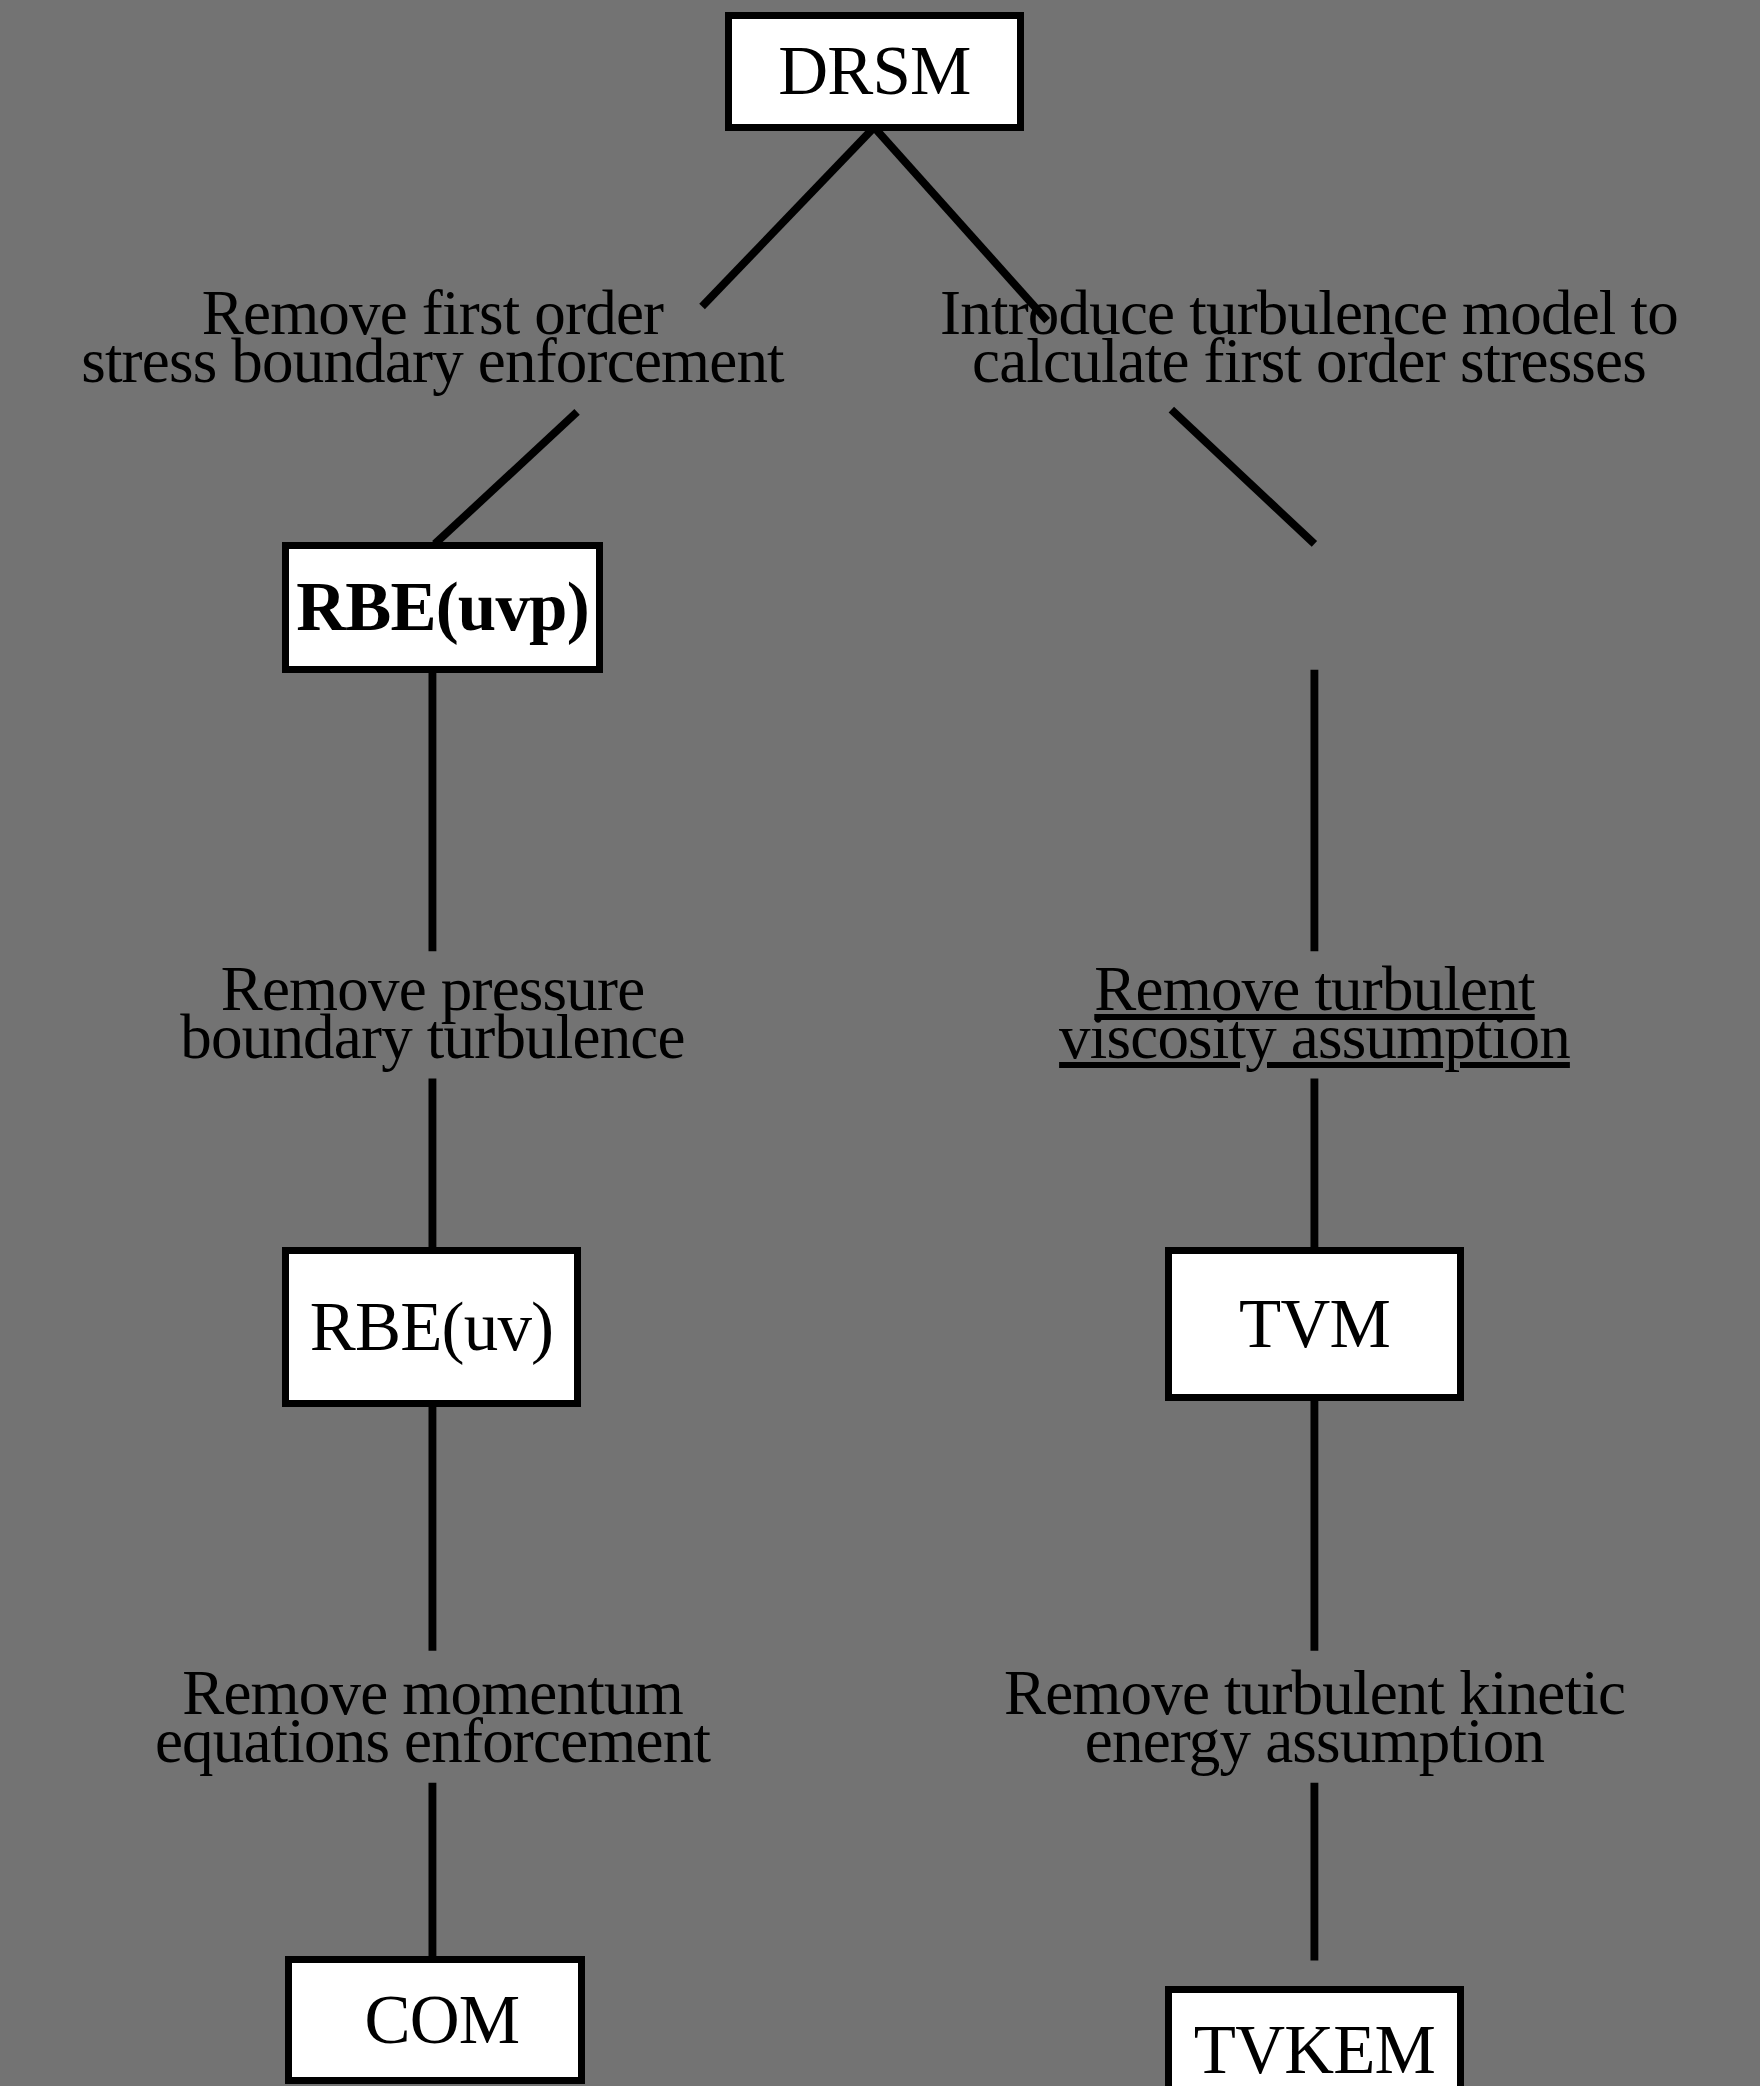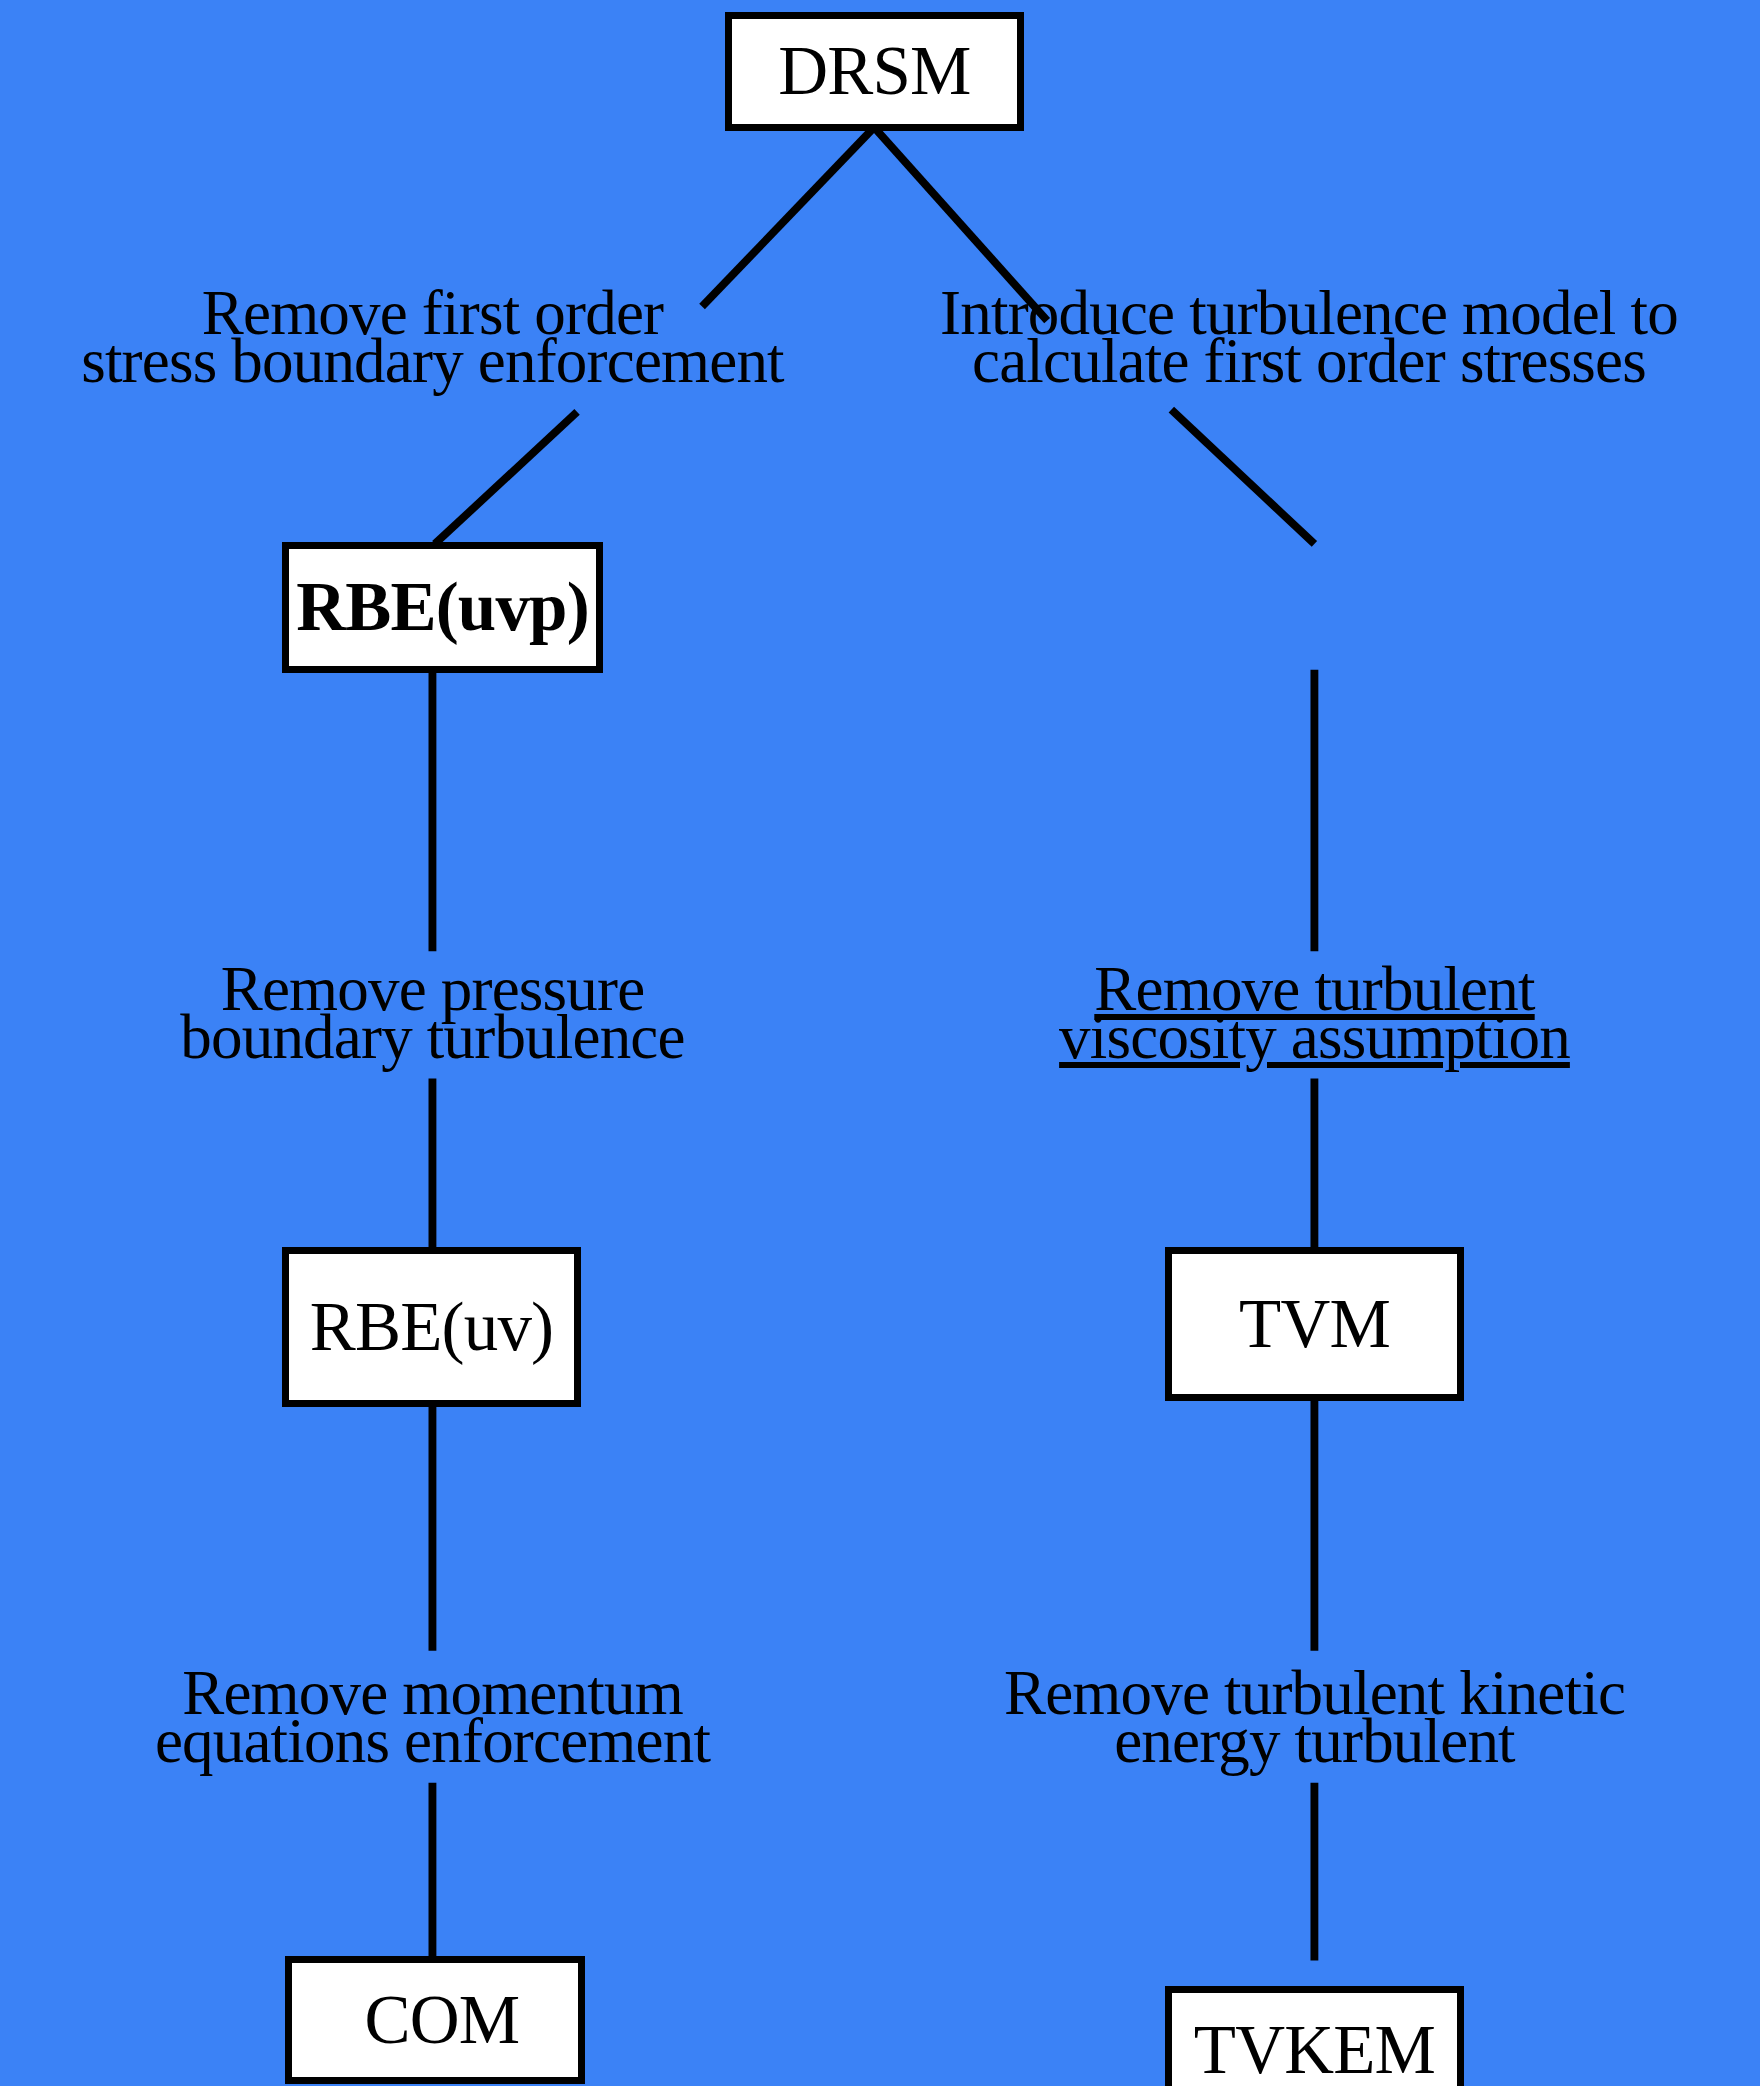--- a/index.html
+++ b/index.html
@@ -1,20 +1,20 @@
 <!DOCTYPE html>
 <html style="font-size:12.6px"><head>
 <meta charset="utf-8">
 <style>
   html, body { margin: 0; padding: 0; background: #ffffff; }
   .canvas {
     position: relative;
     width: 1761px;
     height: 2087px;
-    background: #3b82f6;
+    background: #737373;
     color: #000000;
     font-family: "Liberation Serif", serif;
     overflow: hidden;
   }
   svg.edges {
     position: absolute;
     left: 0; top: 0;
     width: 1761px; height: 2087px;
   }
   svg.edges line {
@@ -111,17 +111,17 @@
   <div class="elabel" id="elabel-2r">
     <div class="ln">Remove turbulent</div>
     <div class="ln">viscosity assumption</div>
   </div>
   <div class="elabel" id="elabel-3l">
     <div class="ln">Remove momentum</div>
     <div class="ln">equations enforcement</div>
   </div>
   <div class="elabel" id="elabel-3r">
     <div class="ln">Remove turbulent kinetic</div>
-    <div class="ln">energy turbulent</div>
+    <div class="ln">energy assumption</div>
   </div>
 
 </div>
 
 
 </body></html>

